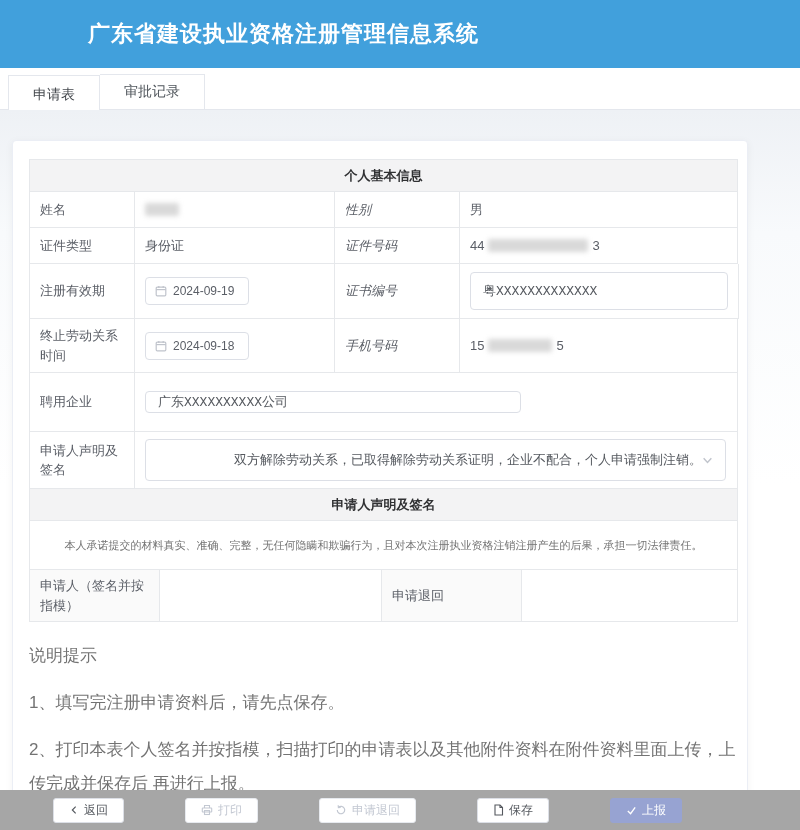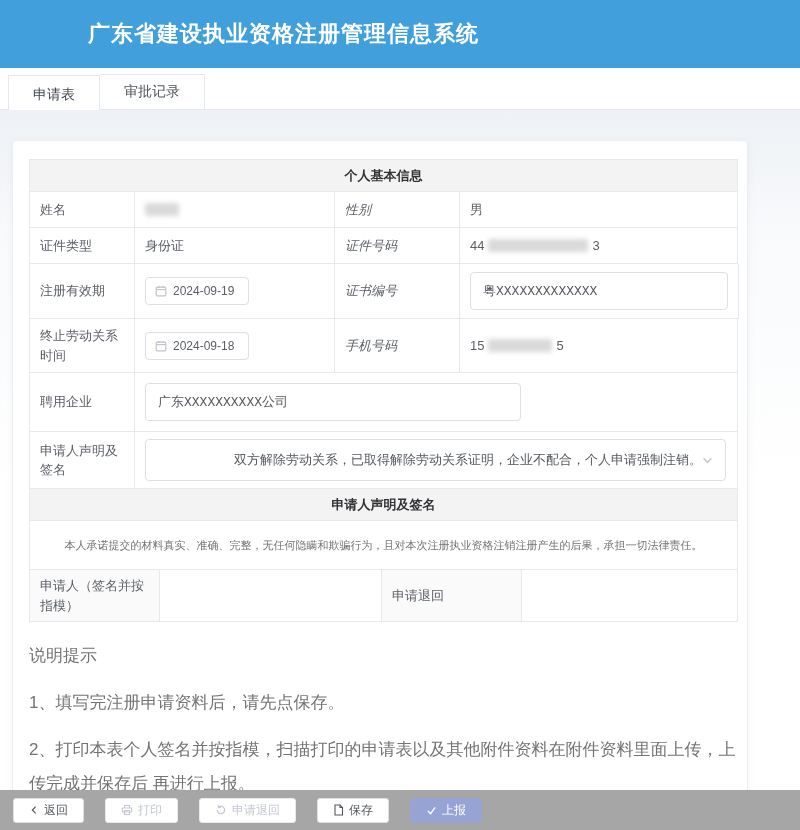--- a/index.html
+++ b/index.html
@@ -52,33 +52,33 @@
           vertical-align:middle;margin:0 4px;}
   .r-name{width:34px;margin:0;}
   .r-id{width:100px;}
   .r-phone{width:64px;}
   
   .date-box{width:104px;height:28px;border:1px solid #dcdfe6;border-radius:4px;background:#fff;
             display:flex;align-items:center;gap:6px;padding:0 9px;font-size:12px;color:#5a5e66;}
   .text-input{border:1px solid #dcdfe6;border-radius:4px;background:#fff;color:#55595f;
               font-size:13px;padding:0 12px;font-family:Liberation Mono, monospace;outline:none;}
   .cert-input{width:258px;height:38px;}
-  .emp-input{width:376px;height:38px;}
+  .emp-input{width:376px;height:22px;}
   .select-box{width:581px;height:42px;border:1px solid #dcdfe6;border-radius:4px;background:#fff;
               display:flex;align-items:center;justify-content:flex-end;padding:0 12px;font-size:13px;color:#55595f;}
   
   .notes{padding-top:17px;font-size:17px;color:#737373;}
   .notes p{margin-bottom:13px;line-height:2;}
   .notes p:last-child{margin-bottom:0;}
   
   .footer-bar{margin-top:auto;height:40px;flex:none;background:var(--footer-gray);
               display:flex;align-items:center;padding-left:13px;gap:21px;}
   .btn{height:25px;border-radius:3px;border:1px solid #dcdfe6;background:#fff;color:#54585e;
        font-size:12px;display:inline-flex;align-items:center;gap:5px;padding:0 15px;cursor:pointer;
-       font-family:inherit;}
+       font-family:inherit;margin-left:40px;}
   .btn.disabled{color:#c3c8d2;border-color:#e7eaef;cursor:not-allowed;}
   .btn.primary{background:var(--primary-btn);border-color:var(--primary-btn);color:#fff;}
   .btn svg{flex:none;}
   .icon{display:inline-flex;align-items:center;}
 </style>
 </head>
 <body>
 
 <div class="app-header">
   <div class="app-title">广东省建设执业资格注册管理信息系统</div>

